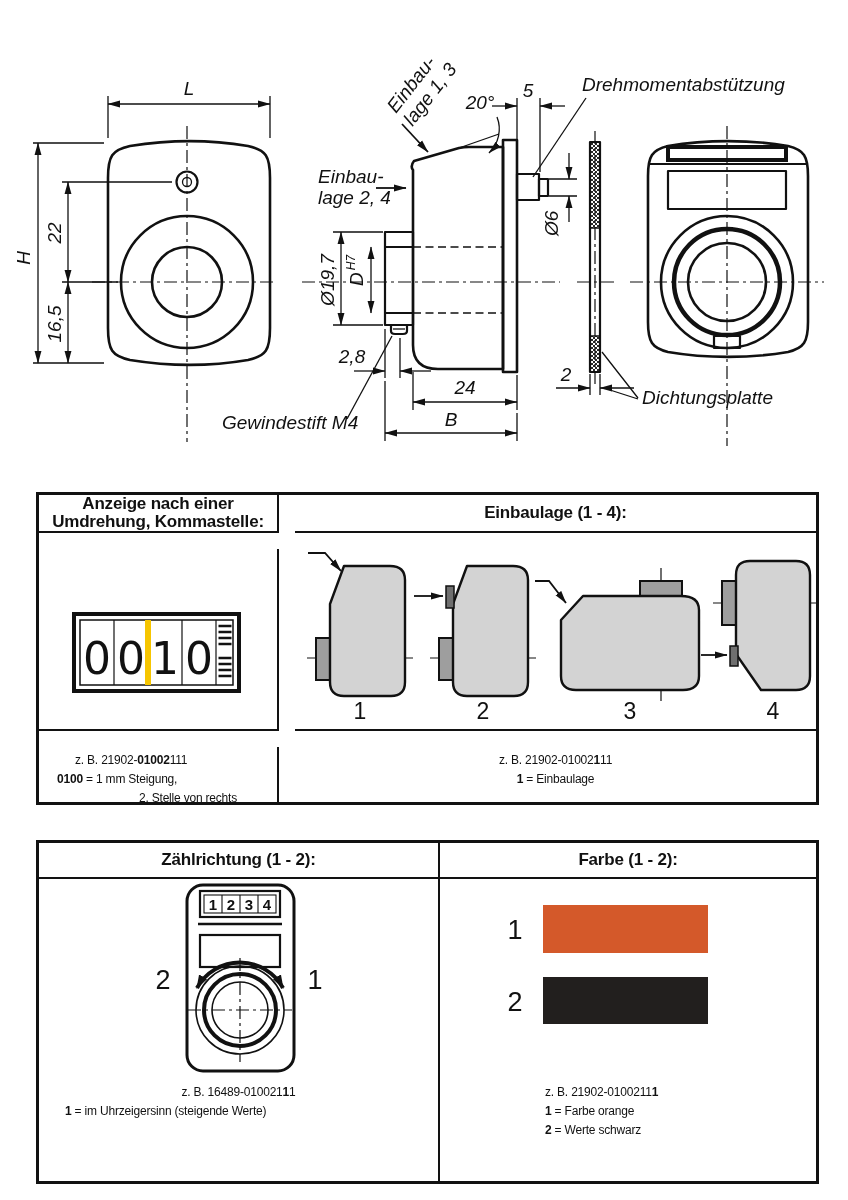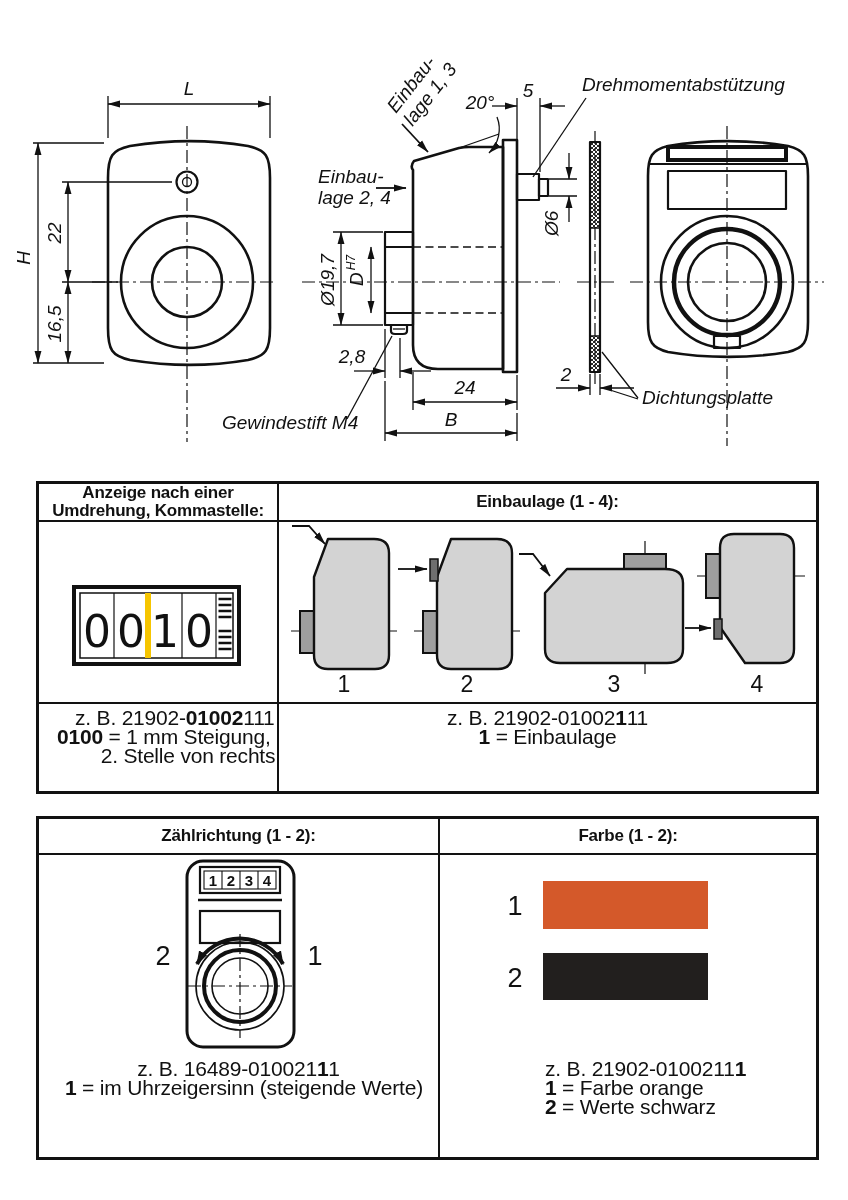--- a/index.html
+++ b/index.html
@@ -13,28 +13,28 @@
   .ol2 { fill:none; stroke:#111; stroke-width:2.2; stroke-linejoin:round; }
   .thin{ fill:none; stroke:#111; stroke-width:1.3; }
   .ptr { fill:none; stroke:#111; stroke-width:1.8; }
   .cl  { fill:none; stroke:#111; stroke-width:1.2; stroke-dasharray:13 4 3 4; }
   .hid { fill:none; stroke:#111; stroke-width:1.7; stroke-dasharray:8 4.5; }
   .dim { font:italic 19px "Liberation Sans", sans-serif; }
   .dims{ font:italic 12px "Liberation Sans", sans-serif; }
 
   
   .tbl { position:absolute; left:36px; border:3px solid #121212; display:grid; background:#fff; }
-  #tbl1 { top:481px; width:777px; height:307px; grid-template-columns:240px 1fr; grid-template-rows:38px 182px 1fr; }
-  #tbl2 { top:816px; width:777px; height:338px; grid-template-columns:401px 1fr; grid-template-rows:36px 1fr; }
+  #tbl1 { top:492px; width:777px; height:307px; grid-template-columns:240px 1fr; grid-template-rows:38px 182px 1fr;gap:16px; }
+  #tbl2 { top:840px; width:777px; height:338px; grid-template-columns:401px 1fr; grid-template-rows:36px 1fr; }
   .cell { box-sizing:border-box; overflow:hidden; }
   .br { border-right:2.5px solid #121212; }
   .bb { border-bottom:2.5px solid #121212; }
   .hd { display:flex; flex-direction:column; justify-content:center; align-items:center;
         font-weight:bold; font-size:17px; line-height:18px; letter-spacing:-0.2px; }
-  .foot { font-size:21px; line-height:19px; letter-spacing:-0.2px; padding-top:4px; }
+  .foot { font-size:12px; line-height:19px; letter-spacing:-0.2px; padding-top:4px; }
   .fl { white-space:nowrap; }
   .b { font-weight:bold; }
   .ctr { text-align:center; }
 
   .counter-digit { font:44px "DejaVu Sans", sans-serif; }
   .numlbl { font:23px "Liberation Sans", sans-serif; }
   .dial-digit { font:bold 15px "Liberation Sans", sans-serif; }
   .swlbl { font:27px "Liberation Sans", sans-serif; }
 </style>
 </head>

